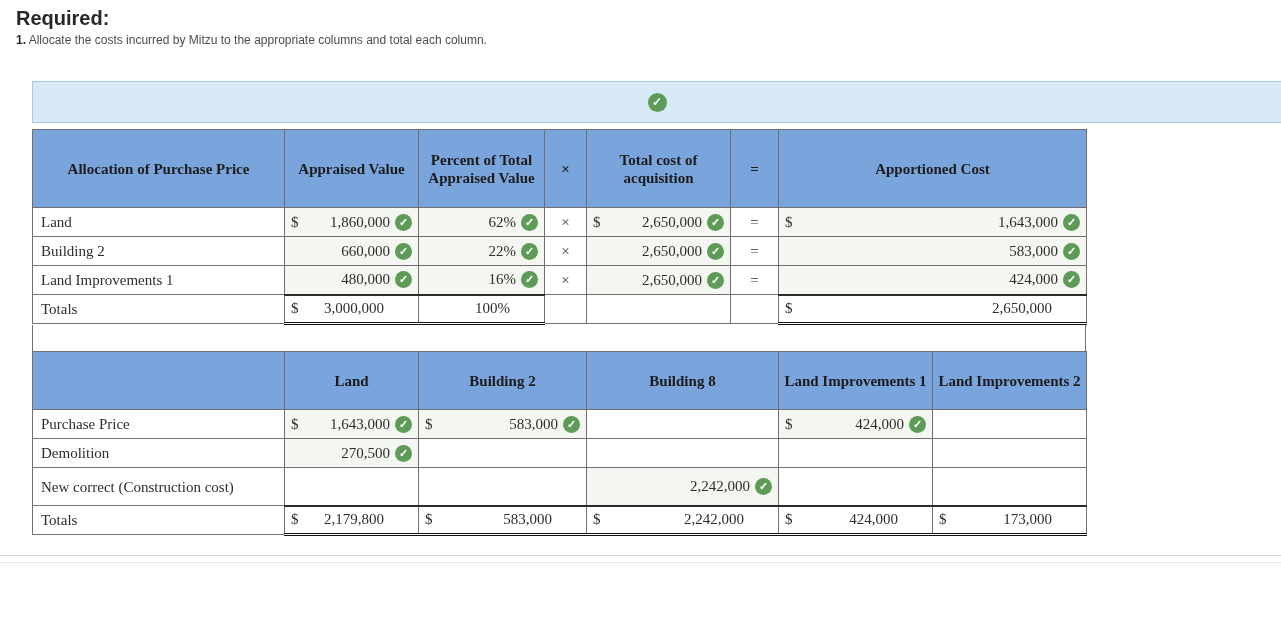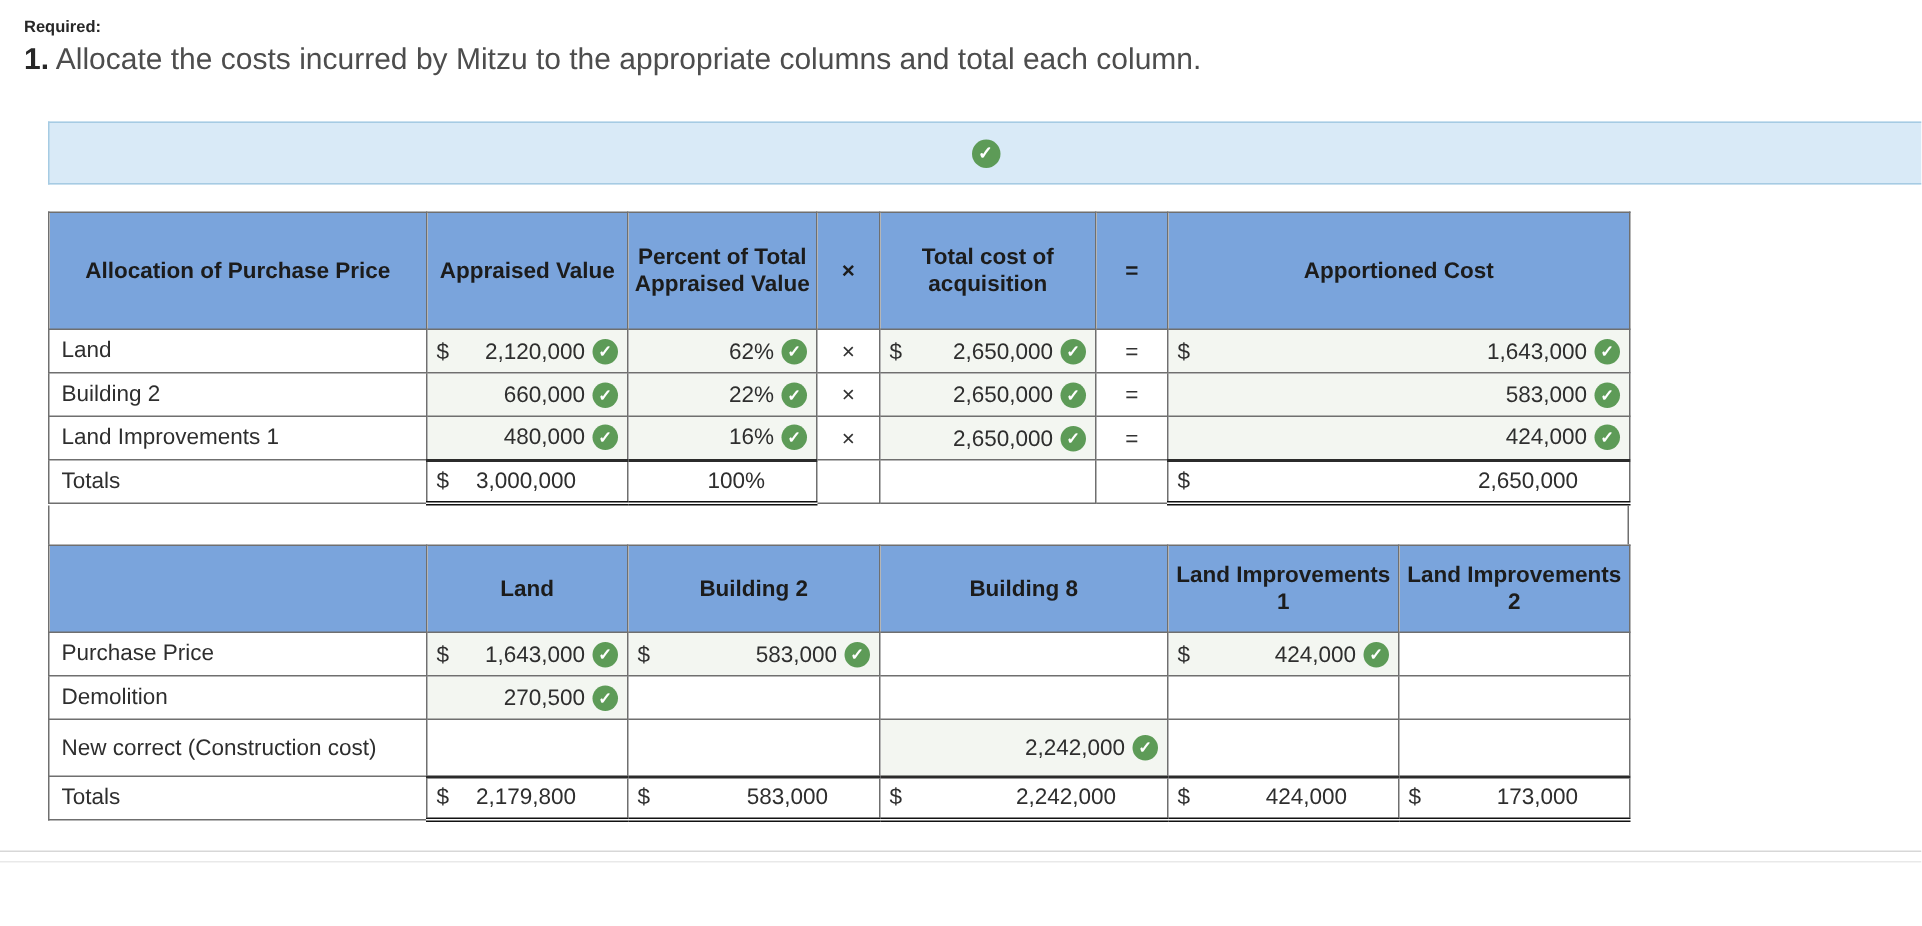--- a/index.html
+++ b/index.html
@@ -1,37 +1,37 @@
 <!DOCTYPE html>
 <html><head>
 <meta charset="utf-8">
 <style>
   * { box-sizing: border-box; }
   html,body { margin:0; padding:0; background:#ffffff; width:1281px; height:617px; overflow:hidden;
     font-family:"Liberation Sans", sans-serif; color:#2e2e2e; }
   .wrap { padding:8px 0 0 16px; }
 
   
-  .req { font-size:11px; font-weight:bold; color:#272727; line-height:21px; }
-  .instr { font-size:20px; color:#4d4d4d; line-height:22px; }
+  .req { font-size:20px; font-weight:bold; color:#272727; line-height:21px; }
+  .instr { font-size:12px; color:#4d4d4d; line-height:22px; }
   .instr b { color:#272727; }
 
   
   .banner { margin-top:30px; margin-left:16px; height:42px; background:#d9eaf7;
     border:1px solid #a6cbe3; border-right:none; display:flex; align-items:center; justify-content:center;
     gap:8px; font-size:15.5px; font-weight:bold; color:#111; }
 
   
   .chk { width:17px; height:17px; min-width:17px; border-radius:50%; background:#5d9b57; color:#fff;
     display:inline-flex; align-items:center; justify-content:center; font-size:11px; font-weight:bold;
     margin-left:5px; }
   .chk.big { width:19px; height:19px; min-width:19px; font-size:12px; margin-left:0; }
 
   
-  .tbl-area { margin-left:16px; margin-top:18px; width:1054px; }
+  .tbl-area { margin-left:16px; margin-top:6px; width:1054px;font-family:Liberation Serif, serif; }
   table { border-collapse:collapse; table-layout:fixed; width:1054px; font-size:15px; }
   th, td { border:1px solid #6f6f6f; padding:2px 6px; overflow:hidden; }
   th { background:#7aa4dc; color:#1c1c1c; font-size:15px; font-weight:bold; text-align:center;
     line-height:18px; padding:2px 4px; }
   td.lbl { text-align:left; padding-left:8px; line-height:18px; }
   tr.r { height:29px; }
   .shaded { background:#f3f6f1; }
   .mcell { display:flex; align-items:center; width:100%; }
   .mcell .cur { flex:none; }
   .mcell .val { flex:1; text-align:right; }
@@ -76,21 +76,21 @@
         <th>Total cost of acquisition</th>
         <th>=</th>
         <th>Apportioned Cost</th>
       </tr>
 
       <tr class="r">
         <td class="lbl">Land</td>
         <td class="shaded">
               <div class="mcell">
           <span class="cur">$</span>
-          <span class="val">2,120,000</span>
+          <span class="val">1,860,000</span>
           <span class="chk">✓</span>
               </div>
             </td>
         <td class="shaded">
               <div class="mcell">
           <span class="val">62%</span>
           <span class="chk">✓</span>
               </div>
             </td>
         <td class="opcell">×</td>

